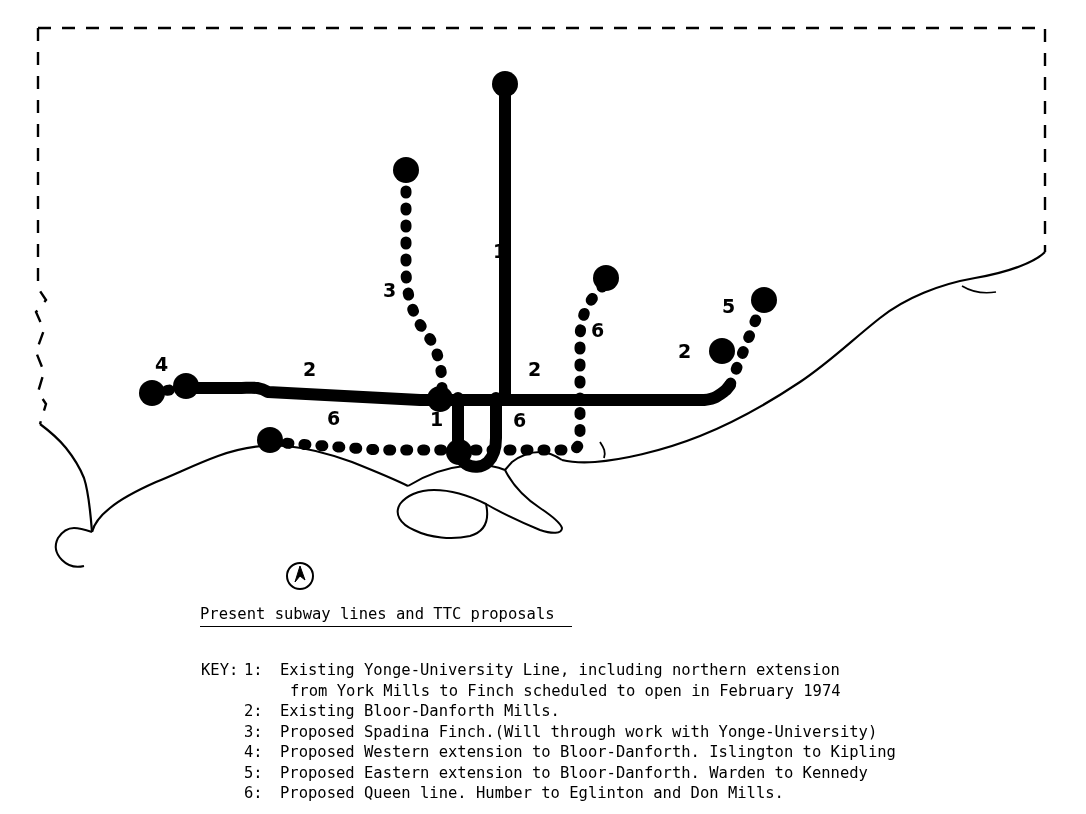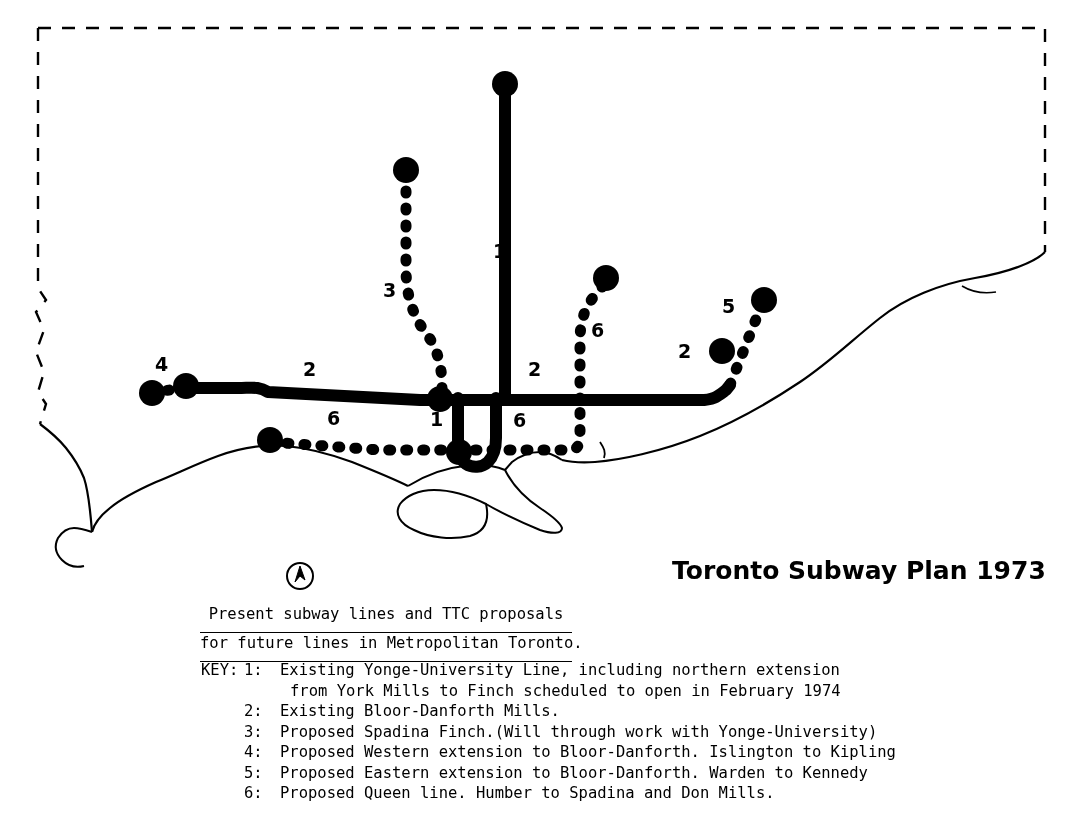--- a/index.html
+++ b/index.html
@@ -40,22 +40,21 @@
     font-family: "DejaVu Sans Mono", monospace;
     font-size: 15.5px;
     line-height: 21px;
     color: #000000;
     white-space: nowrap;
   }
   .caption .cap-line {
     border-bottom: 1.5px solid #000;
     display: block;
     width: 372px;
-    padding-bottom: 7px;
-    text-align: center;
+    padding-bottom: 1px;
   }
   .key-block {
     position: absolute;
     left: 200px;
     top: 660px;
     font-family: "DejaVu Sans Mono", monospace;
     font-size: 15.5px;
     line-height: 20.5px;
     color: #000000;
     white-space: nowrap;
@@ -153,25 +152,23 @@
   <div class="line-num" style="left:155px; top:353px;">4</div>
   <div class="line-num" style="left:303px; top:358px;">2</div>
   <div class="line-num" style="left:528px; top:358px;">2</div>
   <div class="line-num" style="left:678px; top:340px;">2</div>
   <div class="line-num" style="left:722px; top:295px;">5</div>
   <div class="line-num" style="left:591px; top:319px;">6</div>
   <div class="line-num" style="left:327px; top:407px;">6</div>
   <div class="line-num" style="left:430px; top:408px;">1</div>
   <div class="line-num" style="left:513px; top:409px;">6</div>
 
-  <div class="map-title">Toronto Subway Plan 1973</div>
 
   <div class="caption">
     <span class="cap-line">Present subway lines and TTC proposals</span>
-    <span class="cap-line">for future lines in Metropolitan Toronto.</span>
   </div>
 
   <div class="key-block">
     <div class="key-row">
       <span class="key-label">KEY:</span>
       <span class="key-num">1:</span>
       <span class="key-text">Existing Yonge-University Line, including northern extension</span>
     </div>
     <div class="key-row">
       <span class="key-text-indent">from York Mills to Finch scheduled to open in February 1974</span>
@@ -187,17 +184,17 @@
     <div class="key-row">
       <span class="key-num">4:</span>
       <span class="key-text">Proposed Western extension to Bloor-Danforth. Islington to Kipling</span>
     </div>
     <div class="key-row">
       <span class="key-num">5:</span>
       <span class="key-text">Proposed Eastern extension to Bloor-Danforth. Warden to Kennedy</span>
     </div>
     <div class="key-row">
       <span class="key-num">6:</span>
-      <span class="key-text">Proposed Queen line. Humber to Spadina and Don Mills.</span>
+      <span class="key-text">Proposed Queen line. Humber to Eglinton and Don Mills.</span>
     </div>
   </div>
 
 </div>
 
 </body></html>

